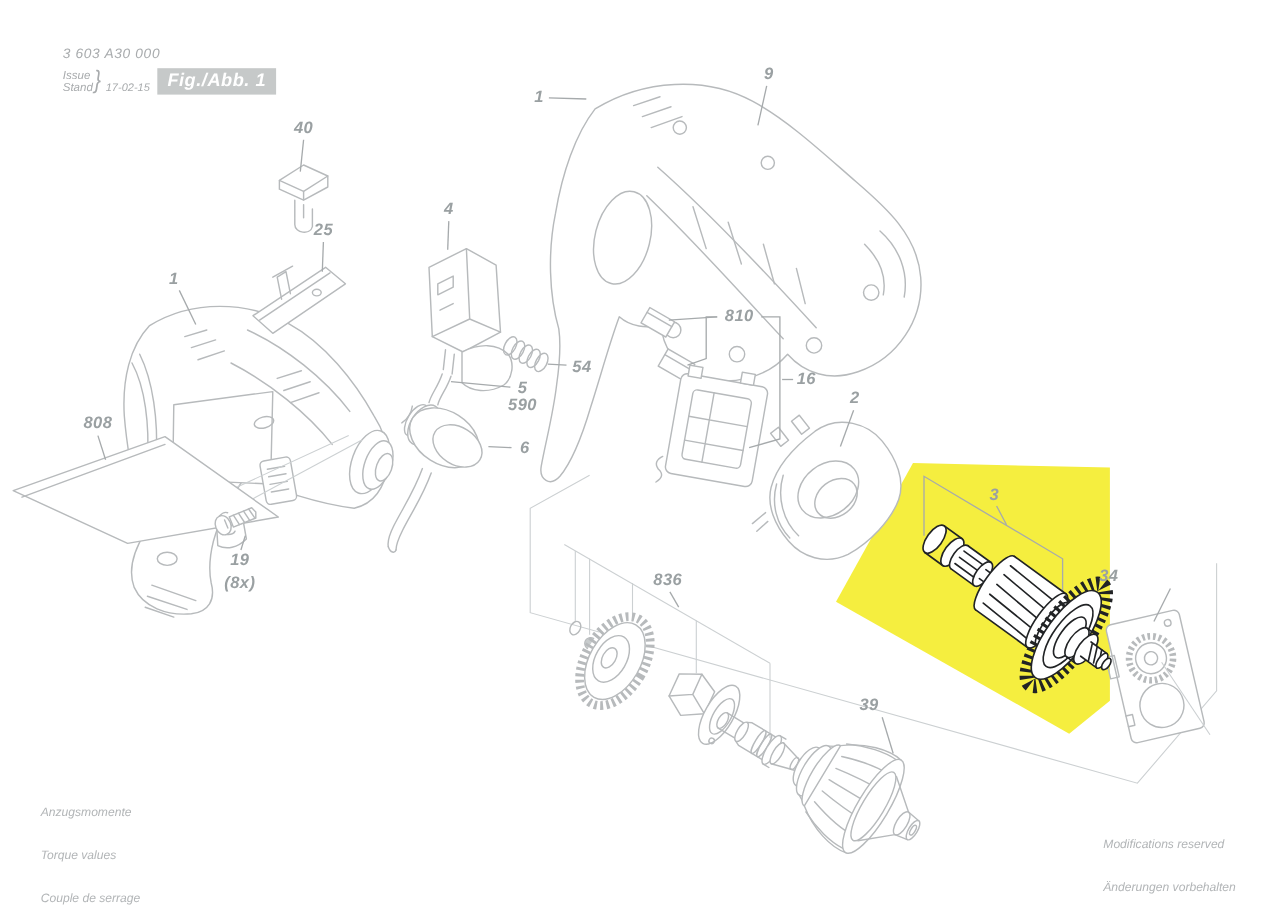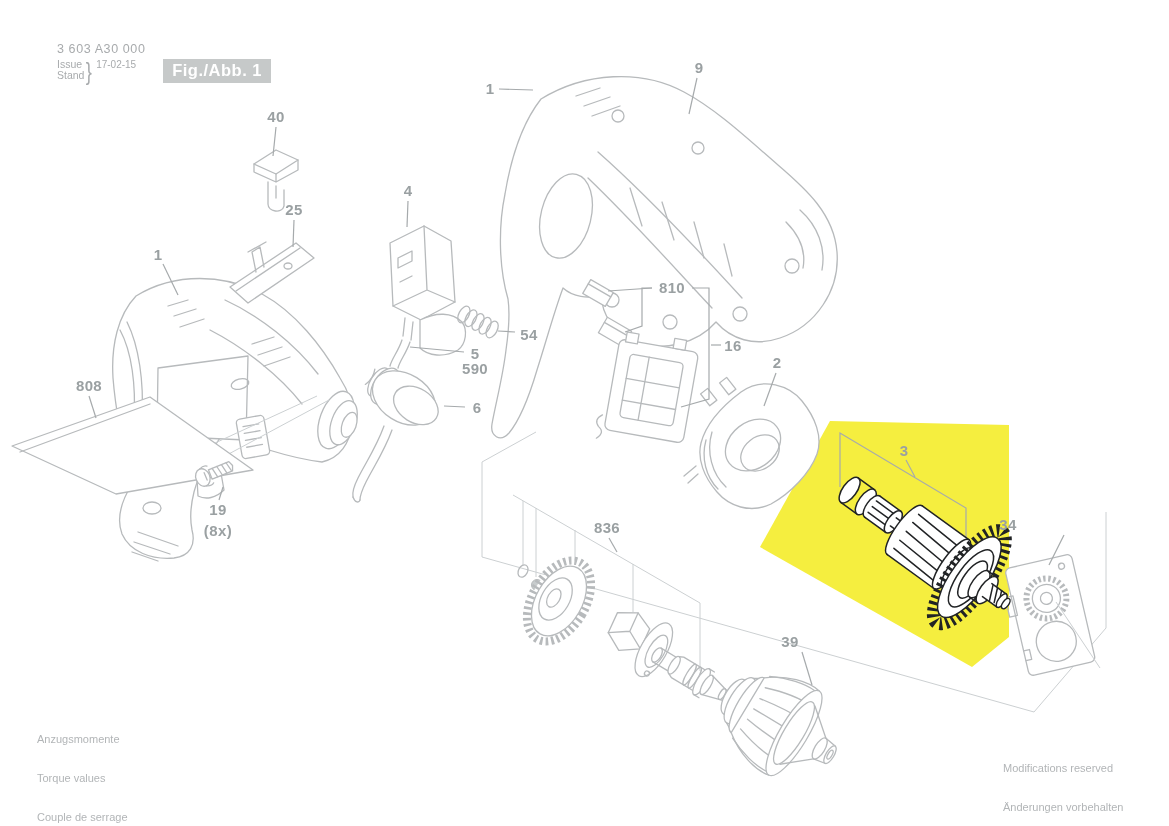--- a/index.html
+++ b/index.html
@@ -1,44 +1,44 @@
 <!DOCTYPE html>
 <html><head>
 <meta charset="utf-8">
 <style>
   html,body{margin:0;padding:0;background:#ffffff;}
   body{width:1169px;height:826px;position:relative;overflow:hidden;
        font-family:"Liberation Sans",sans-serif;}
-  .stage{position:absolute;inset:0;width:1037px;height:826px;}
+  .stage{position:absolute;inset:0;width:1037px;height:826px;font-style:italic;}
   svg.art{position:absolute;left:0;top:0;}
 
   
   .g,.gf{fill:none;stroke:#b7babc;stroke-width:1.3;stroke-linecap:round;stroke-linejoin:round;}
   .gf{fill:#ffffff;}
   .thinl{fill:none;stroke:#ccd0d2;stroke-width:1;}
   .lead{fill:none;stroke:#a6aaac;stroke-width:1.2;}
   .d{fill:none;stroke:#212325;stroke-width:1.5;stroke-linecap:round;stroke-linejoin:round;}
   .df{fill:#ffffff;stroke:#212325;stroke-width:1.5;}
   .fins{fill:none;stroke:#212325;stroke-width:13;stroke-dasharray:2.8 3.4;}
   .teeth{fill:#ffffff;stroke:#b7babc;stroke-width:8;stroke-dasharray:2.6 3;}
   .teeth2{fill:#ffffff;stroke:#b7babc;stroke-width:6;stroke-dasharray:2.4 2.6;}
 
   
   .callout{position:absolute;transform:translate(-50%,-50%);font-weight:bold;
            font-size:15px;line-height:1;color:#9aa0a2;letter-spacing:.4px;cursor:pointer;
            user-select:none;}
 
   
   .partnum{position:absolute;left:57px;top:42px;font-size:12.5px;color:#a8abad;letter-spacing:.6px;}
-  .issue-row{position:absolute;left:57px;top:59px;display:flex;align-items:flex-start;color:#a8abad;}
+  .issue-row{position:absolute;left:57px;top:59px;display:flex;align-items:flex-end;color:#a8abad;}
   .issue-labels{font-size:10.5px;line-height:11px;}
   .brace{font-size:23px;font-weight:400;margin:0 3px 0 1px;transform:scaleX(.8);}
   .issue-date{font-size:10px;margin-right:7px;}
   .figbox{background:#c6c9c9;color:#ffffff;font-weight:bold;font-size:16.5px;
-          padding:2px 9px 3px 9px;letter-spacing:.5px;margin-left:20px;}
+          padding:2px 9px 3px 9px;letter-spacing:.5px;}
 
   
   .note{position:absolute;font-size:11px;line-height:13px;color:#b2b5b7;white-space:pre;}
   .note-torque{left:37px;top:707px;}
   .note-mods{left:1003px;top:736px;}
 </style>
 </head>
 <body>
 
 <div class="stage">

